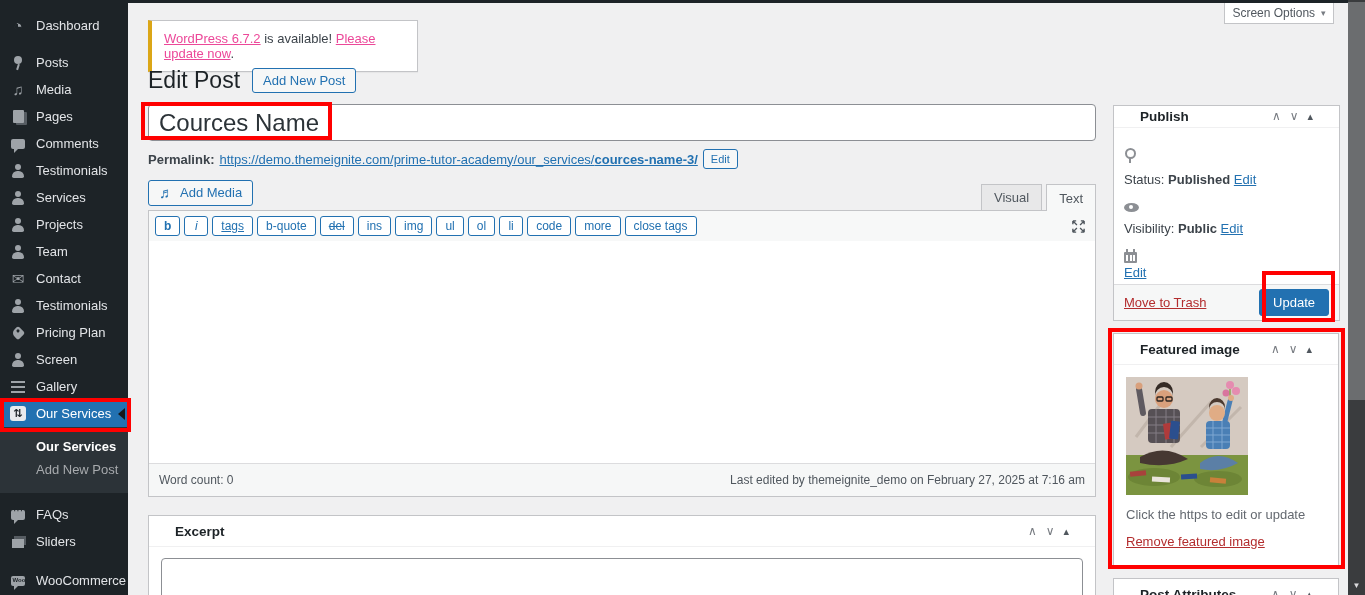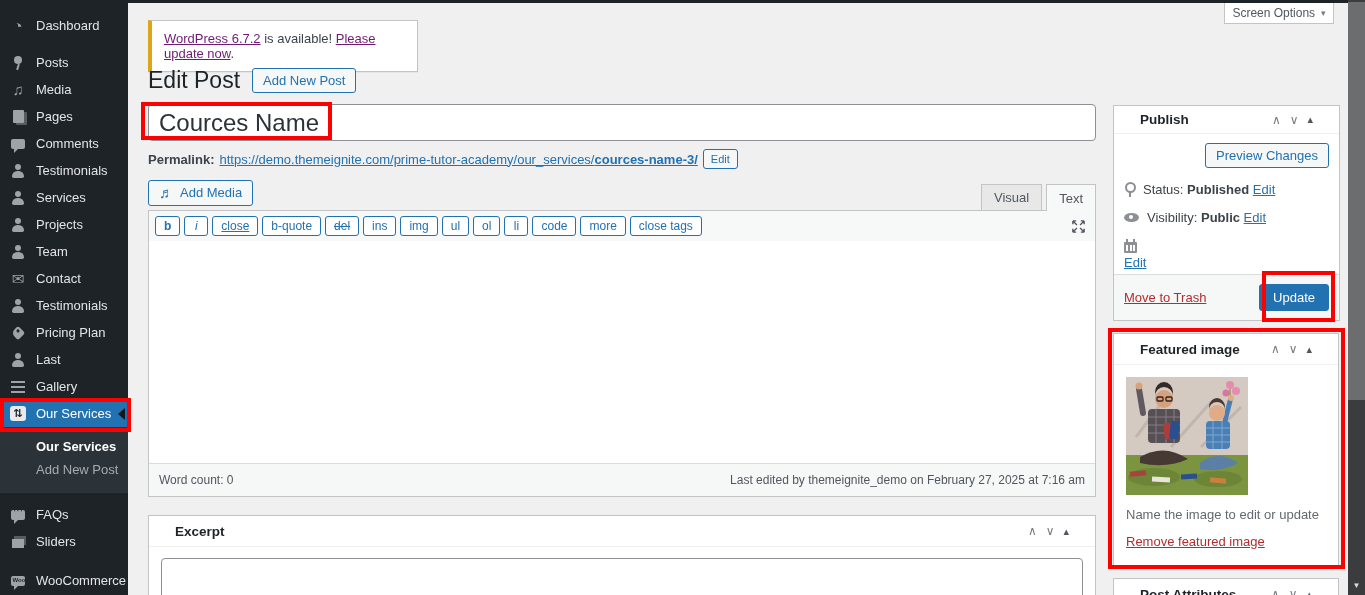--- a/index.html
+++ b/index.html
@@ -45,21 +45,21 @@
   .icon-tag::after { content:""; position:absolute; top:2px; left:2px; width:3px; height:3px; border-radius:50%; background:#1d2327; }
   .icon-lines { width:14px; height:12px; background:repeating-linear-gradient(#9ea3a8 0 2px, transparent 2px 5px); }
   .icon-sort { width:16px; height:15px; background:#e8eaed; border-radius:3px; color:#1d2327; font-size:11px; text-align:center; line-height:15px; font-weight:bold; }
   .icon-stack { position:relative; width:12px; height:9px; background:#9ea3a8; margin-top:3px; }
   .icon-stack::before { content:""; position:absolute; top:-3px; left:2px; width:12px; height:9px; background:#565c62; z-index:-1; }
 
   
   .content { position:absolute; left:148px; top:0; width:948px; height:595px; }
   .notice { position:absolute; top:20px; left:0; width:270px; background:#fff; border:1px solid #c3c4c7;
     border-left:4px solid #dba617; padding:10px 12px; box-shadow:0 1px 1px rgba(0,0,0,.04); }
-  .notice a { color:#701a75;margin-top:12px; }
+  .notice a { color:#ec4899;margin-top:12px; }
   .title-row { position:absolute; top:66px; left:0; display:flex; align-items:center; gap:12px; }
   .title-row h1 { font-size:23px; font-weight:400; color:#1d2327; line-height:1.3; }
   .btn-secondary { background:#f6f7f7; border:1px solid #2271b1; color:#2271b1; border-radius:3px;
     padding:4px 10px; font-size:13px; cursor:pointer; font-family:inherit; }
   .btn-small { padding:0 7px; font-size:11px; height:20px; }
   .post-title-input { position:absolute; top:104px; left:0; width:948px; height:37px; border:1px solid #8c8f94;
     border-radius:4px; padding:3px 10px; font-size:24px; color:#2c3338; background:#fff; font-family:inherit; }
   .permalink-row { position:absolute; top:149px; left:0; display:flex; align-items:center; gap:5px; }
   .permalink-row .plabel { font-weight:bold; color:#3c434a; }
   .permalink-row a { color:#2271b1; }
@@ -89,21 +89,21 @@
   .pb-controls .order-arrow { font-size:12px; cursor:pointer; }
   .pb-controls .toggle-arrow { font-size:11px; color:#50575e; cursor:pointer; }
   .excerpt-box { position:absolute; top:515px; left:0; width:948px; height:200px; }
   .excerpt-body { padding:11px 12px; }
   .excerpt-textarea { width:100%; height:120px; border:1px solid #8c8f94; border-radius:4px; resize:vertical; padding:6px; font-family:inherit; }
 
   
   .publish-box { position:absolute; left:1113px; top:105px; width:227px; height:216px; display:flex; flex-direction:column; }
   .pb-body { flex:1; padding:9px 10px 4px; color:#3c434a; }
   .preview-row { text-align:right; margin-bottom:13px; }
-  .misc-row { display:flex; gap:8px; align-items:flex-start; margin:10px 0; line-height:1.4; }
+  .misc-row { display:flex; gap:8px; align-items:flex-start; margin:10px 0; line-height:1.4;flex-direction:column; }
   .misc-row a, .pb-edit-link { color:#2271b1; }
   .pb-footer { height:51px; background:#f6f7f7; border-top:1px solid #dcdcde; display:flex; align-items:center;
     justify-content:space-between; padding:0 10px; }
   .trash-link { color:#b32d2e; text-decoration:underline; cursor:pointer; }
   .btn-primary { background:#2271b1; border:1px solid #2271b1; color:#fff; border-radius:3px; padding:5px 13px;
     font-size:13px; cursor:pointer; font-family:inherit; }
   .icon-status { position:relative; width:11px; height:15px; min-width:11px; margin-top:1px; }
   .icon-status::before { content:""; position:absolute; top:0; left:1px; width:7px; height:7px; border:2px solid #8c8f94; border-radius:50%; }
   .icon-status::after { content:""; position:absolute; top:10px; left:5px; width:2px; height:5px; background:#8c8f94; }
   .icon-eye { position:relative; width:15px; height:9px; min-width:15px; border-radius:50%; background:#8c8f94; margin-top:4px; }
@@ -211,21 +211,21 @@
     <div class="menu-item">
       <span class="dashicon">
           <span class="icon-tag"></span>
         </span>
       <span>Pricing Plan</span>
     </div>
     <div class="menu-item">
       <span class="dashicon">
           <span class="icon-person"></span>
         </span>
-      <span>Last</span>
+      <span>Screen</span>
     </div>
     <div class="menu-item">
       <span class="dashicon">
           <span class="icon-lines"></span>
         </span>
       <span>Gallery</span>
     </div>
     <div class="menu-item active">
       <span class="dashicon">
           <span class="icon-sort">⇅</span>
@@ -296,21 +296,21 @@
         </div>
       <div class="editor-tab active">
           <span>Text</span>
         </div>
     </div>
 
     <div class="editor-box">
       <div class="qt-toolbar">
         <button class="qt-btn qt-b">b</button>
         <button class="qt-btn qt-i">i</button>
-        <button class="qt-btn qt-link">close</button>
+        <button class="qt-btn qt-link">tags</button>
         <button class="qt-btn">b-quote</button>
         <button class="qt-btn qt-del">del</button>
         <button class="qt-btn">ins</button>
         <button class="qt-btn">img</button>
         <button class="qt-btn">ul</button>
         <button class="qt-btn">ol</button>
         <button class="qt-btn">li</button>
         <button class="qt-btn">code</button>
         <button class="qt-btn">more</button>
         <button class="qt-btn">close tags</button>
@@ -346,23 +346,20 @@
   <div class="postbox publish-box">
     <div class="postbox-header">
       <span class="pb-title">Publish</span>
       <span class="pb-controls">
         <span class="order-arrow">∧</span>
         <span class="order-arrow">∨</span>
         <span class="toggle-arrow">▴</span>
       </span>
     </div>
     <div class="pb-body">
-      <div class="preview-row">
-        <button class="btn-secondary">Preview Changes</button>
-      </div>
       <div class="misc-row">
         <span class="icon-status"></span>
         <span><span>Status:</span>
           <b>Published</b>
           <a href="#">Edit</a></span>
       </div>
       <div class="misc-row">
         <span class="icon-eye"></span>
         <span><span>Visibility:</span>
           <b>Public</b>
@@ -418,21 +415,21 @@
         <path d="M80 51 H104 M80 58 H104 M80 65 H104 M87 44 V72 M96 44 V72" stroke="#7fa8d2" stroke-width="1"></path>
         <circle cx="91" cy="36" r="8" fill="#e0ac85"></circle>
         <path d="M83 33 A8 8 0 0 1 99 33 L99 30 A8 9 0 0 0 83 30 Z" fill="#4c3a30"></path>
         <path d="M74 86 Q92 72 112 86 Q94 96 74 92 Z" fill="#5b7fa6"></path>
 
         <rect x="4" y="94" width="16" height="5" fill="#a8423c" transform="rotate(-6 12 96)"></rect>
         <rect x="26" y="100" width="18" height="5" fill="#e9e4da" transform="rotate(3 35 102)"></rect>
         <rect x="55" y="97" width="16" height="5" fill="#2b4f8e" transform="rotate(-4 63 99)"></rect>
         <rect x="84" y="101" width="16" height="5" fill="#c9803a" transform="rotate(5 92 103)"></rect>
       </svg>
-      <div class="featured-caption">Name the image to edit or update</div>
+      <div class="featured-caption">Click the https to edit or update</div>
       <a class="remove-featured">Remove featured image</a>
     </div>
   </div>
 
   <div class="postbox attributes-box">
     <div class="postbox-header">
       <span class="pb-title">Post Attributes</span>
       <span class="pb-controls">
         <span class="order-arrow">∧</span>
         <span class="order-arrow">∨</span>

